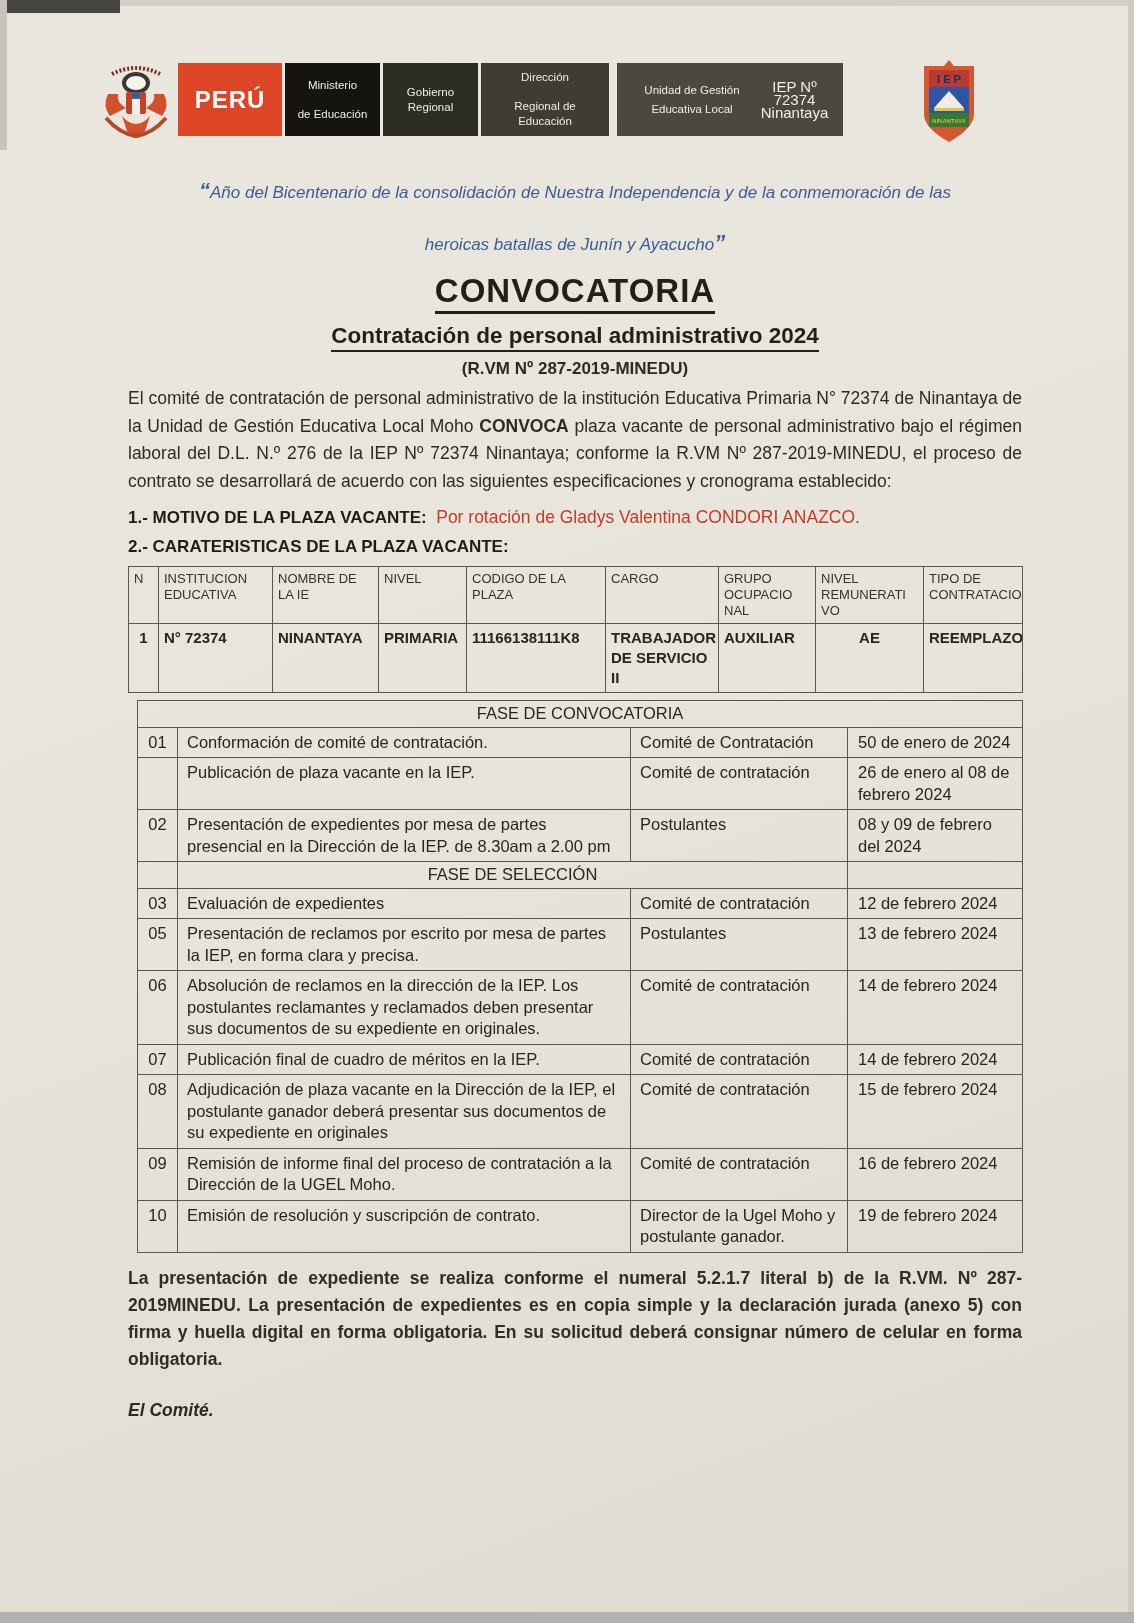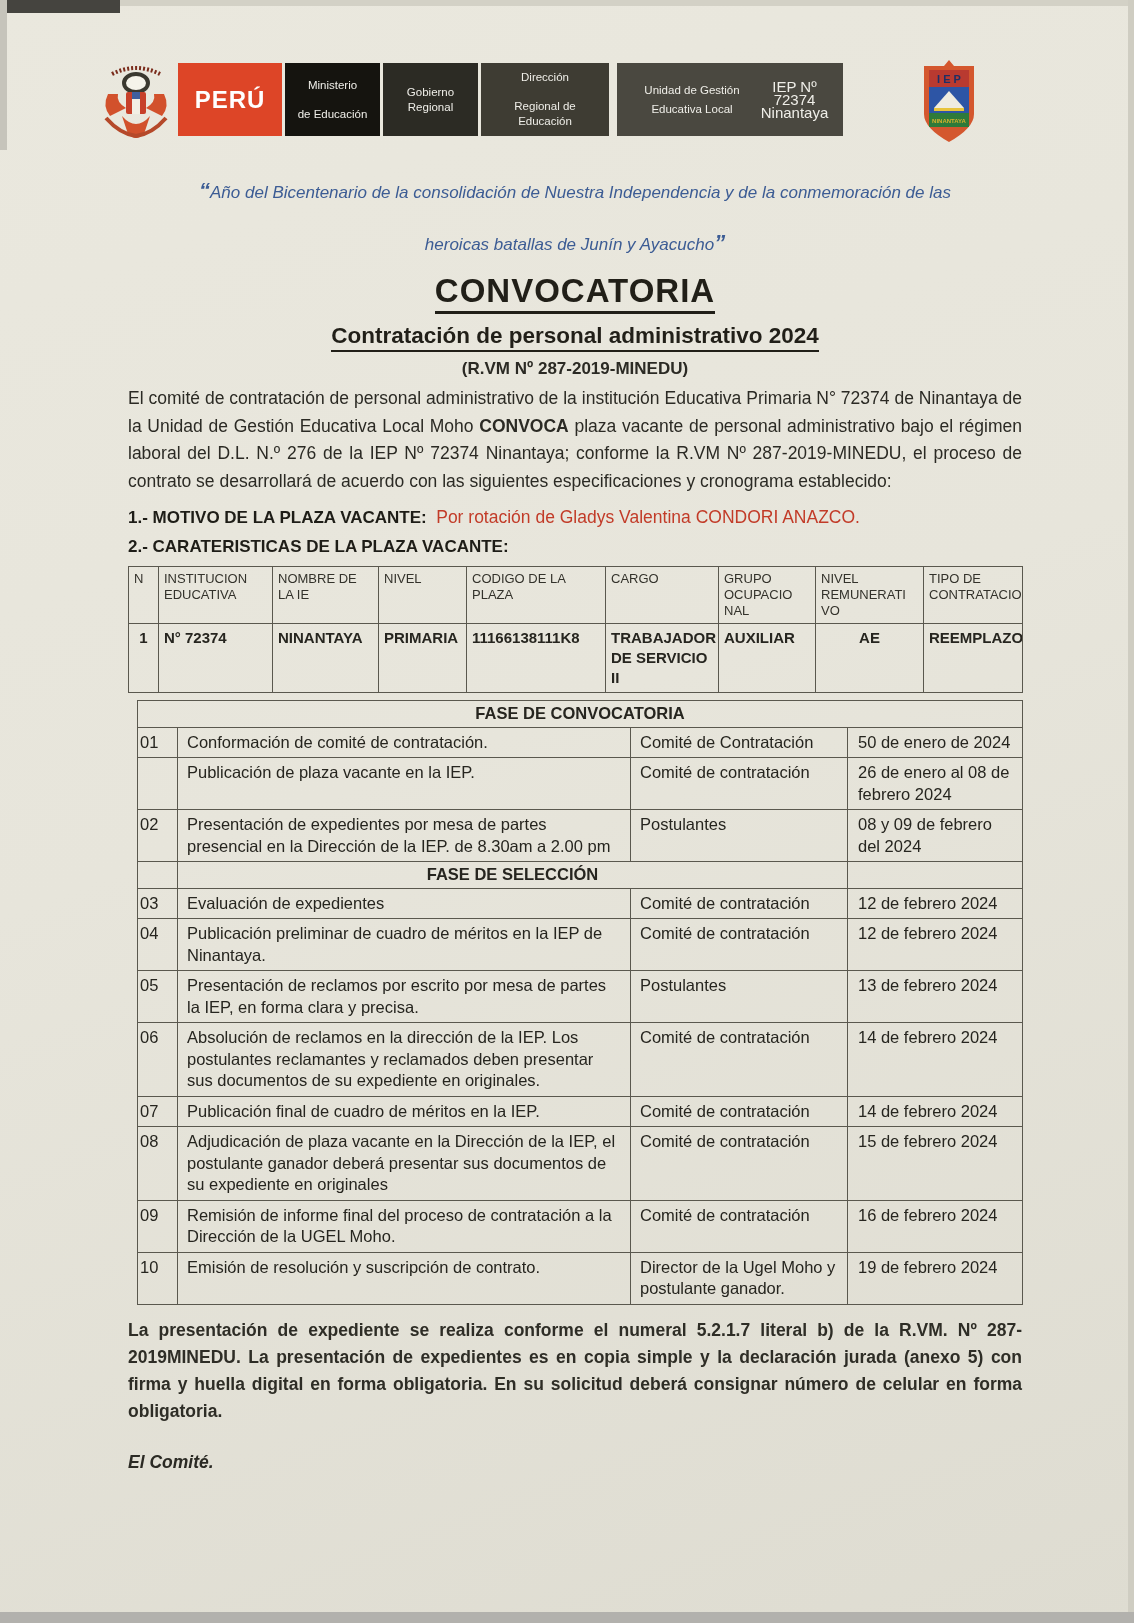--- a/index.html
+++ b/index.html
@@ -76,22 +76,22 @@
   }
   .plaza-table th { font-size:13px; font-weight:normal; line-height:16px; color:#33322b; }
   .plaza-table td { font-size:15px; line-height:20px; font-weight:bold; color:#26251f; }
   .plaza-table .c { text-align:center; }
 
   .schedule-table { width:885px; margin-left:9px; margin-top:7px; }
   .schedule-table td {
     border:1.5px solid #5a584e; vertical-align:top;
     font-size:16.5px; line-height:21.5px; padding:4px 9px; color:#26251f;
   }
-  .schedule-table td.num-cell { padding-left:2px; padding-right:2px; }
-  .schedule-table td.phase-cell { text-align:center; font-weight:bold; padding:2px 4px; }
+  .schedule-table td.num-cell { text-align:center; padding-left:2px; padding-right:2px; }
+  .schedule-table td.phase-cell { text-align:center; font-weight:normal; padding:2px 4px; }
   .schedule-table td.date-cell { padding-left:10px; }
 
   .note { font-size:17.5px; line-height:27px; text-align:justify; margin:12px 0 0 0; font-weight:bold; color:#2e2d26; }
   .signoff { font-size:17.5px; font-weight:bold; margin:27px 0 0 0;font-style:italic; }
 </style>
 </head>
 <body>
 
 <div class="page">
   <div class="edge-corner-dark"></div>
@@ -237,26 +237,20 @@
             <td class="phase-cell" colspan="2">FASE DE SELECCIÓN</td>
             <td class="date-cell"></td>
           </tr>
           <tr>
             <td class="num-cell">03</td>
             <td class="activity-cell">Evaluación de expedientes</td>
             <td class="responsible-cell">Comité de contratación</td>
             <td class="date-cell">12 de febrero 2024</td>
           </tr>
           <tr>
-            <td class="num-cell">04</td>
-            <td class="activity-cell">Publicación preliminar de cuadro de méritos en la IEP de Ninantaya.</td>
-            <td class="responsible-cell">Comité de contratación</td>
-            <td class="date-cell">12 de febrero 2024</td>
-          </tr>
-          <tr>
             <td class="num-cell">05</td>
             <td class="activity-cell">Presentación de reclamos por escrito por mesa de partes la IEP, en forma clara y precisa.</td>
             <td class="responsible-cell">Postulantes</td>
             <td class="date-cell">13 de febrero 2024</td>
           </tr>
           <tr>
             <td class="num-cell">06</td>
             <td class="activity-cell">Absolución de reclamos en la dirección de la IEP. Los postulantes reclamantes y reclamados deben presentar sus documentos de su expediente en originales.</td>
             <td class="responsible-cell">Comité de contratación</td>
             <td class="date-cell">14 de febrero 2024</td>

